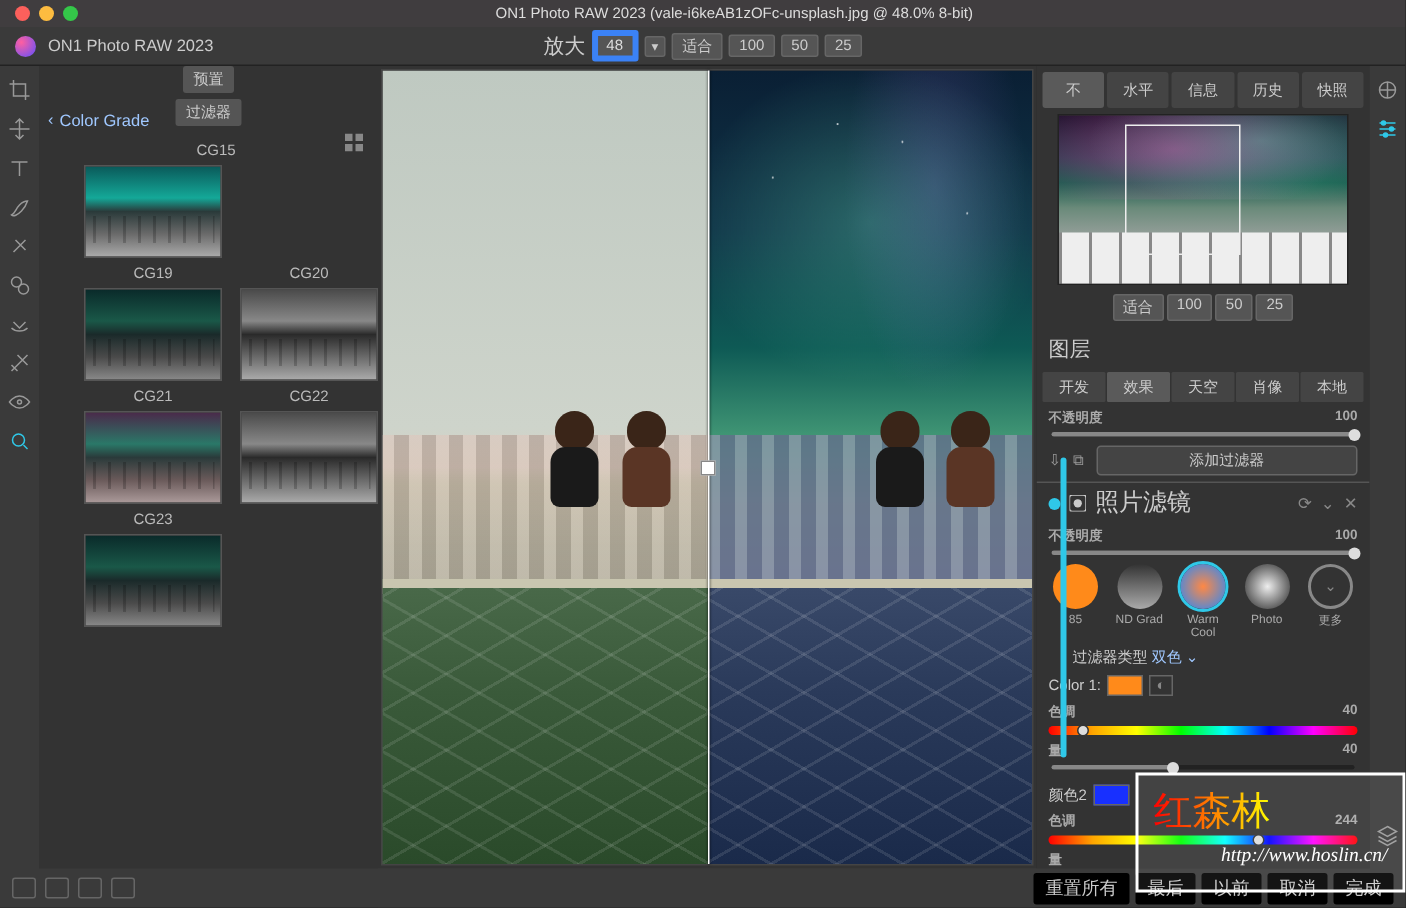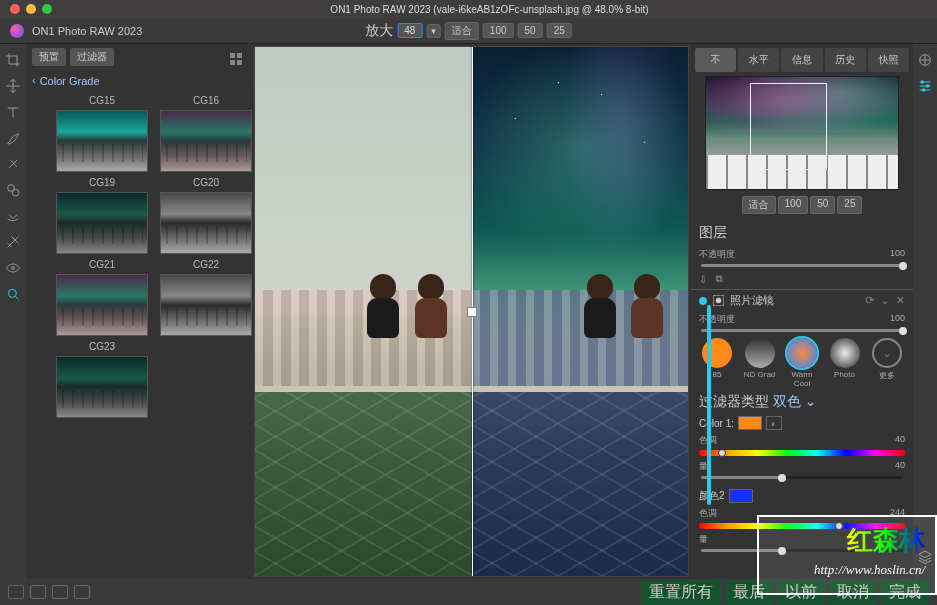--- a/index.html
+++ b/index.html
@@ -7,31 +7,31 @@
 .titlebar { height:18px; background:#403d3f; display:flex; align-items:center; padding:0 10px; font-size:10px; color:#bbb; }
 .tl-btns { display:flex; gap:6px; }
 .tlb { width:10px; height:10px; border-radius:50%; }
 .tlr{background:#fc605c}.tly{background:#fdbc40}.tlg{background:#34c749}
 .titlebar .title { flex:1; text-align:center; color:#ddd; }
 .tabbar { height:26px; background:#3a3a3a; display:flex; align-items:center; padding:0 10px; border-bottom:1px solid #222; }
 .app-ico{width:14px;height:14px;border-radius:50%;background:radial-gradient(circle at 30% 30%,#ff5fa0,#5f4fff);margin-right:8px;}
 .tabname{font-size:11px;color:#ccc;}
 .zoom-grp{position:absolute;left:50%;transform:translateX(-50%);display:flex;align-items:center;gap:4px;}
 .zl{font-size:14px;color:#ccc;}
-.zv{background:#555;color:#ddd;font-size:10px;padding:1px 6px;border:1px solid #3b82f6;border-radius:2px;}
+.zv{background:#555;color:#ddd;font-size:10px;padding:1px 6px;border:4px solid #3b82f6;border-radius:2px;}
 .zdrop{background:#555;color:#ccc;font-size:9px;padding:1px 4px;border:1px solid #666;border-radius:2px;}
 .btnpill{background:#555;color:#ccc;font-size:10px;padding:1px 6px;border:1px solid #666;border-radius:2px;}
 .main{display:flex;height:561px;}
 .toolcol{width:26px;background:#3a3a3a;display:flex;flex-direction:column;align-items:center;padding-top:8px;gap:10px;}
 .tcicon{width:16px;height:16px;color:#999;display:flex;align-items:center;justify-content:center;}
 .tcicon svg{width:16px;height:16px;stroke:currentColor;fill:none;stroke-width:1.5;}
 .tcicon.act{color:#2fc8e8;}
 .tcicon.bot{margin-top:auto;margin-bottom:6px;}
 .presets{width:226px;background:#333;display:flex;flex-direction:column;}
-.ptabs{height:26px;display:flex;align-items:center;padding:0 6px;gap:4px;}
+.ptabs{height:26px;display:flex;align-items:center;padding:0 6px;gap:4px;flex-direction:column;}
 .ptab{background:#555;color:#ccc;font-size:10px;padding:2px 7px;border-radius:2px;}
 .grid4{width:12px;height:12px;margin-left:auto;margin-right:4px;}
 .grid4 svg{fill:#888;}
 .psec{height:22px;display:flex;align-items:center;padding:0 6px;font-size:11px;color:#a0c8ff;gap:4px;}
 .psec .chev{transform:translateY(-1px);}
 .pgrid{flex:1;overflow-y:auto;padding:0 20px 0 30px;}
 .pgrid::-webkit-scrollbar{width:6px}.pgrid::-webkit-scrollbar-thumb{background:#555;border-radius:3px}
 .prow{display:flex;gap:12px;margin-bottom:2px;}
 .pitem{flex:1;text-align:center;}
 .plbl{font-size:10px;color:#bbb;padding:3px 0 4px;}
@@ -73,50 +73,50 @@
 .rtab.act{background:#5a5a5a;}
 .nav{height:114px;margin:2px 14px;border:1px solid #222;position:relative;background:linear-gradient(to bottom,#181028 0%,#28384a 25%,#1a5a4d 40%,#6a8a7a 55%,#aaa 80%,#ddd 100%);}
 .nav .aur{position:absolute;top:0;left:0;right:0;height:50%;background:radial-gradient(ellipse 60% 80% at 40% 40%,rgba(255,100,200,.4),transparent),radial-gradient(ellipse 60% 80% at 70% 30%,rgba(100,255,200,.4),transparent);}
 .nav .grid{position:absolute;bottom:0;left:0;right:0;height:30%;background:repeating-linear-gradient(90deg,#888 0 2px,#eee 2px 20px);}
 .nav .rect{position:absolute;left:23%;top:5%;width:40%;height:78%;border:1px solid #eee;}
 .navbtns{display:flex;justify-content:center;gap:2px;margin:4px 0 6px;}
 .seclbl{padding:4px 8px;font-size:14px;}
 .rtabs2{height:20px;display:flex;margin:2px 4px;gap:1px;}
 .rt2{flex:1;background:#444;display:flex;align-items:center;justify-content:center;border-radius:1px;font-size:10px;}
 .rt2.act{background:#5a5a5a;}
-.slrow{padding:2px 8px;}
+.slrow{padding:2px 8px;font-weight:bold;}
 .slhdr{display:flex;justify-content:space-between;font-size:9px;color:#aaa;}
 .sltrack{height:3px;background:#222;border-radius:2px;position:relative;margin-top:3px;margin-left:2px;margin-right:2px;}
 .sltrack .fill{position:absolute;left:0;top:0;bottom:0;background:#888;border-radius:2px;}
 .sltrack .knob{position:absolute;top:50%;width:8px;height:8px;border-radius:50%;background:#ddd;transform:translate(-50%,-50%);}
 .huebar{height:6px;background:linear-gradient(to right,red,orange,yellow,lime,cyan,blue,magenta,red);border-radius:3px;position:relative;margin-top:3px;}
 .huebar .k{position:absolute;top:50%;width:8px;height:8px;border-radius:50%;background:#ddd;border:1px solid #333;transform:translate(-50%,-50%);}
 .addfilter{margin:4px 8px;display:flex;align-items:center;gap:8px;}
 .affbtn{flex:1;text-align:center;background:#444;border:1px solid #666;border-radius:3px;padding:2px 0;font-size:10px;}
 .filterhdr{display:flex;align-items:center;padding:3px 8px;gap:6px;border-top:1px solid #555;}
 .dot{width:8px;height:8px;border-radius:50%;background:#2fc8e8;}
 .fhico{width:11px;height:11px;}
 .fhactions{margin-left:auto;display:flex;gap:6px;color:#888;font-size:11px;}
 .thumbs5{display:flex;justify-content:space-between;padding:4px 8px 2px;}
 .t5{width:36px;text-align:center;}
 .t5c{width:30px;height:30px;border-radius:50%;margin:0 auto;display:flex;align-items:center;justify-content:center;}
 .t5l{font-size:8px;color:#aaa;margin-top:2px;}
 .t5.sel .t5c{outline:2px solid #2fc8e8;}
-.typ{padding:3px 8px;font-size:14px;}
+.typ{padding:3px 8px;font-size:10px;margin-left:16px;}
 .typ .dv{color:#a0c8ff;}
 .clr{display:flex;align-items:center;padding:2px 8px;gap:4px;}
 .sw{width:24px;height:14px;border:1px solid #666;}
 .pick{width:16px;height:14px;border:1px solid #666;display:flex;align-items:center;justify-content:center;color:#888;}
 .watermark{position:absolute;right:0;bottom:10px;width:180px;height:80px;border:2px solid #fff;background:rgba(255,255,255,.08);padding:6px 10px;}
-.wmt{font-size:26px;font-weight:bold;background:linear-gradient(90deg,#f00,#ff8000,#ff0,#0f0,#00f);-webkit-background-clip:text;-webkit-text-fill-color:transparent;text-align:right;}
+.wmt{font-size:26px;font-weight:normal;background:linear-gradient(90deg,#f00,#ff8000,#ff0,#0f0,#00f);-webkit-background-clip:text;-webkit-text-fill-color:transparent;text-align:left;}
 .wmu{font-size:13px;color:#fff;font-style:italic;font-family:Georgia,serif;text-align:right;margin-top:4px;}
 .botbar{position:absolute;bottom:0;left:0;right:0;height:26px;background:#3a3a3a;display:flex;align-items:center;padding:0 8px;gap:6px;}
 .bicon{width:16px;height:14px;border:1px solid #666;border-radius:2px;}
 .botright{margin-left:auto;display:flex;gap:4px;}
-.bbtn{background:#14532d;color:#ccc;font-size:16px;padding:2px 8px;border-radius:2px;}
+.bbtn{background:#000000;color:#ccc;font-size:12px;padding:2px 8px;border-radius:2px;}
 .rscroll{position:absolute;right:226px;top:305px;width:4px;height:200px;background:#2fc8e8;border-radius:2px;}
 </style>
 </head>
 <body>
 
 <div class="titlebar">
   <div class="tl-btns">
     <div class="tlb tlr"></div>
     <div class="tlb tly"></div>
     <div class="tlb tlg"></div>
@@ -215,24 +215,20 @@
     <div class="psec">
       <span class="chev">‹</span>
       <span>Color Grade</span>
     </div>
     <div class="pgrid">
       <div class="prow">
           <div class="pitem">
             <div class="plbl">CG15</div>
             <div class="pthumb"></div>
           </div>
-          <div class="pitem">
-            <div class="plbl">CG16</div>
-            <div class="pthumb pk"></div>
-          </div>
         </div>
       <div class="prow">
           <div class="pitem">
             <div class="plbl">CG19</div>
             <div class="pthumb dk"></div>
           </div>
           <div class="pitem">
             <div class="plbl">CG20</div>
             <div class="pthumb bw"></div>
           </div>
@@ -317,41 +313,49 @@
         <div class="grid"></div>
         <div class="rect"></div>
       </div>
     <div class="navbtns">
       <span class="btnpill">适合</span>
       <span class="btnpill">100</span>
       <span class="btnpill">50</span>
       <span class="btnpill">25</span>
     </div>
     <div class="seclbl">图层</div>
+    <div class="rtabs2">
+      <div class="rt2">开发</div>
+      <div class="rt2 act">效果</div>
+      <div class="rt2">天空</div>
+      <div class="rt2">肖像</div>
+      <div class="rt2">本地</div>
+    </div>
     <div class="slrow">
       <div class="slhdr">
           <span>不透明度</span>
           <span>100</span>
         </div>
       <div class="sltrack">
           <div class="fill" style="width:100%"></div>
           <div class="knob" style="left:100%"></div>
         </div>
     </div>
     <div class="addfilter">
       <span style="color:#999">⇩</span>
       <span style="color:#999">⧉</span>
+      <div class="affbtn">添加过滤器</div>
     </div>
     <div class="filterhdr">
       <div class="dot"></div>
       <svg class="fhico" viewBox="0 0 12 12" fill="#ccc">
           <rect x="0" y="0" width="12" height="12" rx="2" fill="none" stroke="#ccc"></rect>
           <circle cx="6" cy="6" r="3"></circle>
         </svg>
-      <span style="font-size:11px">照片滤镜</span>
+      <span style="font-size:16px">照片滤镜</span>
       <div class="fhactions">
           <span>⟳</span>
           <span>⌄</span>
           <span>✕</span>
         </div>
     </div>
     <div class="slrow">
       <div class="slhdr">
           <span>不透明度</span>
           <span>100</span>

